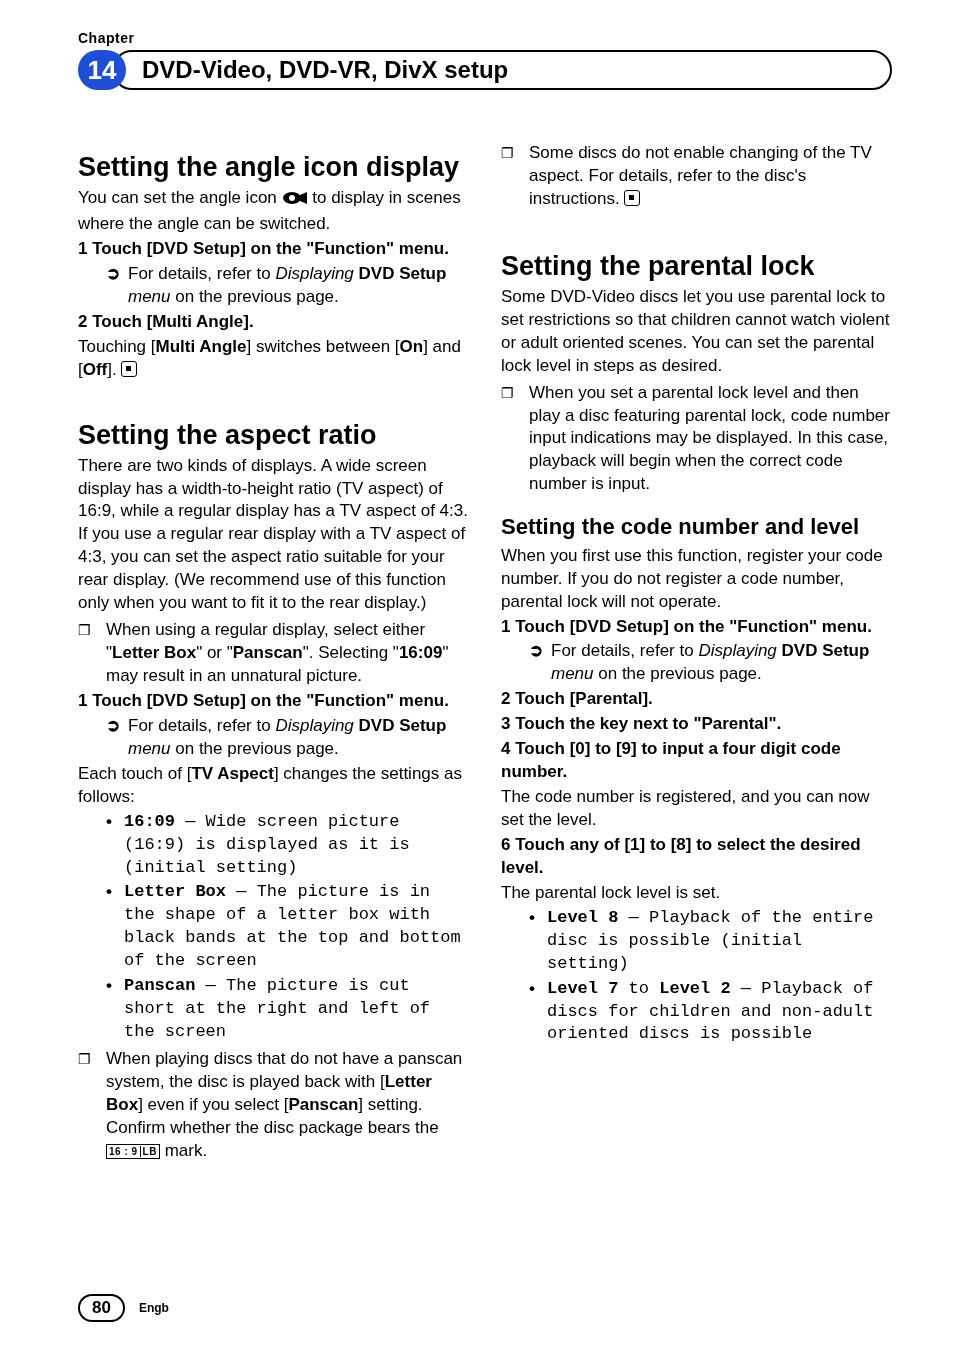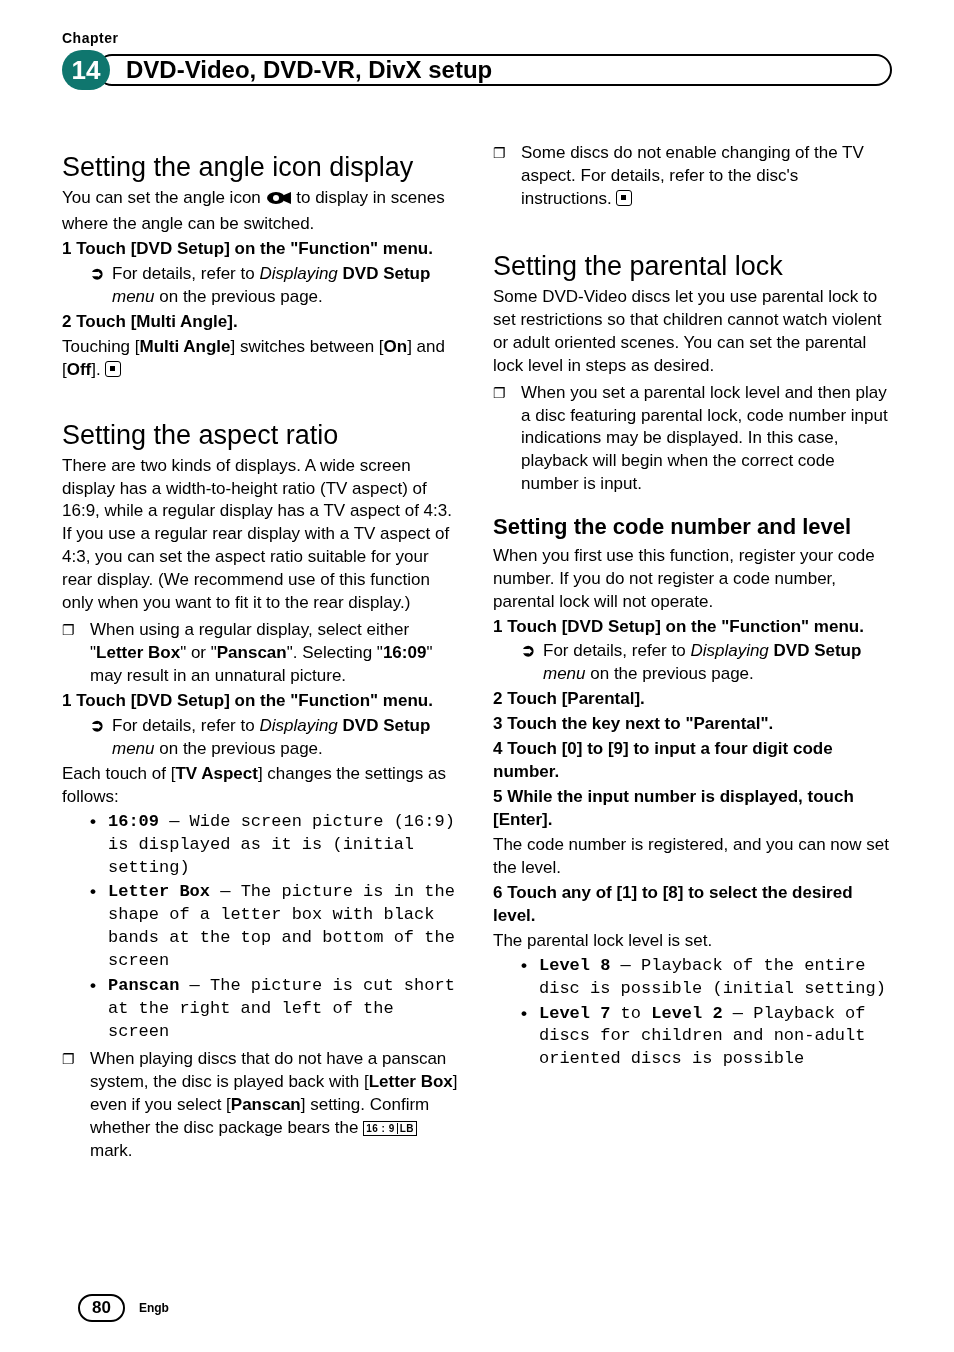--- a/index.html
+++ b/index.html
@@ -7,53 +7,53 @@
     padding: 0;
     background: #fff;
     font-family: Arial, Helvetica, sans-serif;
     color: #000;
     width: 954px;
   }
   .page {
     width: 954px;
     min-height: 1352px;
     box-sizing: border-box;
-    padding: 30px 62px 30px 62px;
+    padding: 30px 62px 30px 78px;
     position: relative;
   }
   .chapter-label {
     font-size: 14px;
     font-weight: 700;
     letter-spacing: 0.5px;
   }
   .chapter-header {
     display: flex;
     align-items: center;
     margin-top: 4px;
   }
   .chapter-pill {
-    background: #0f766e;
+    background: #1d4ed8;
     color: #fff;
     border-radius: 22px;
     width: 48px;
     height: 40px;
     display: flex;
     align-items: center;
     justify-content: center;
     font-weight: 700;
     font-size: 26px;
     flex: none;
     position: relative;
     z-index: 2;
   }
   .chapter-title-wrap {
     flex: 1;
     border: 2px solid #000;
     border-radius: 22px;
-    height: 32px;
+    height: 40px;
     display: flex;
     align-items: center;
     margin-left: -14px;
     padding-left: 28px;
     box-sizing: border-box;
   }
   .chapter-title {
     font-weight: 700;
     font-size: 24px;
   }
@@ -62,21 +62,21 @@
     gap: 32px;
     margin-top: 48px;
   }
   .col {
     flex: 1;
     font-size: 17px;
     line-height: 1.35;
   }
   h2.section {
     font-size: 27px;
-    font-weight: 400;
+    font-weight: 700;
     margin: 14px 0 4px 0;
     line-height: 1.15;
   }
   h3.subsection {
     font-size: 22px;
     font-weight: 700;
     margin: 18px 0 4px 0;
     line-height: 1.2;
   }
   p { margin: 2px 0; }
@@ -284,21 +284,20 @@
       <div class="sub-bullet">
         <span class="glyph">➲</span>
         <span class="t">
           <span>For details, refer to </span><em class="it"><span>Displaying </span></em><b>DVD Setup</b><em class="it"> menu</em><span> on the previous page.</span>
         </span>
       </div>
 
       <p class="step">2   Touch [Parental].</p>
       <p class="step">3   Touch the key next to "Parental".</p>
       <p class="step">4   Touch [0] to [9] to input a four digit code number.</p>
-      <p class="step">5   While the input number is displayed, touch [Enter].</p>
       <p>The code number is registered, and you can now set the level.</p>
       <p class="step">6   Touch any of [1] to [8] to select the desired level.</p>
       <p>The parental lock level is set.</p>
 
       <div class="list-bullet">
         <span class="glyph">•</span>
         <span class="t"><b>Level 8</b><span> — Playback of the entire disc is possible (initial setting)</span></span>
       </div>
       <div class="list-bullet">
         <span class="glyph">•</span>

